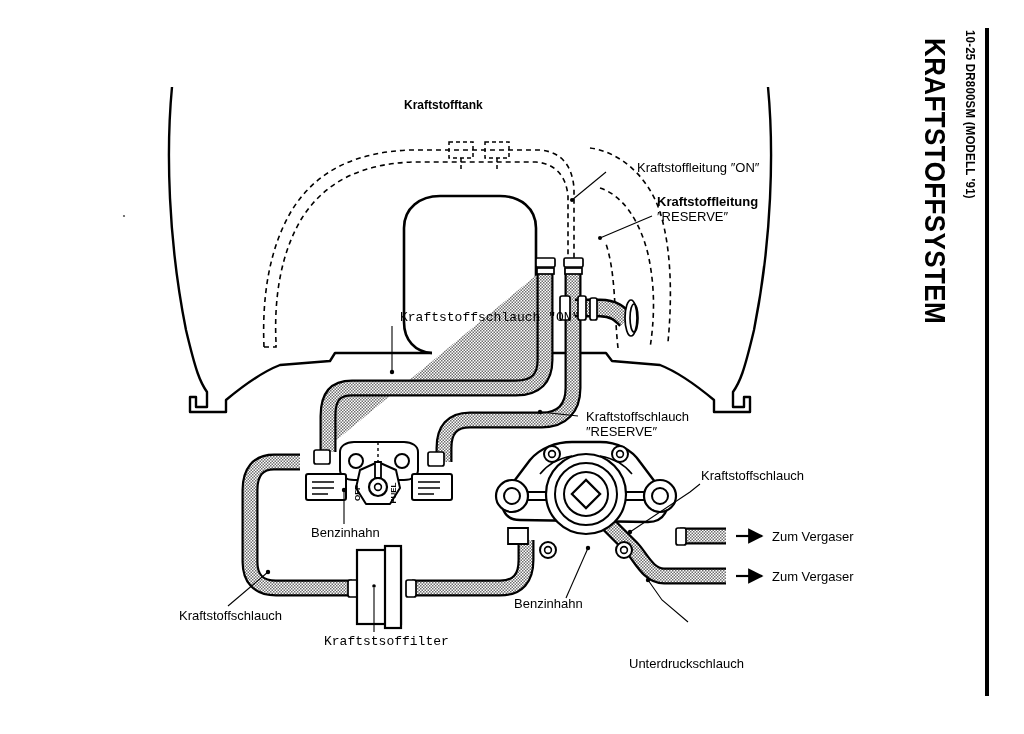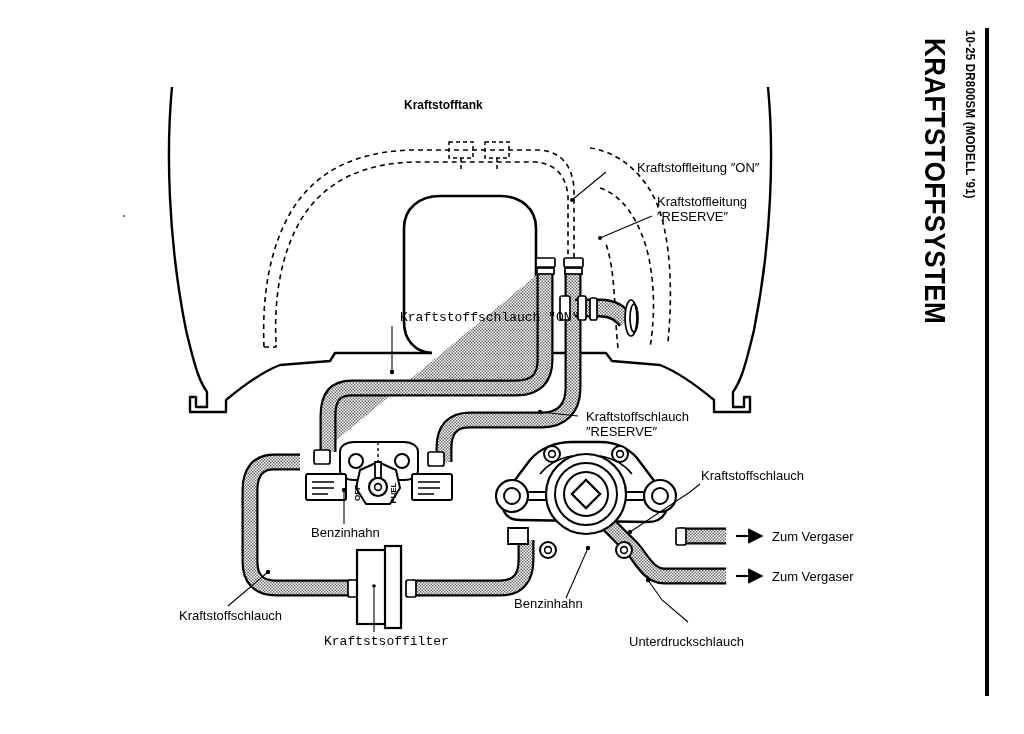--- a/index.html
+++ b/index.html
@@ -255,37 +255,37 @@
         <circle cx="630" cy="532" r="2.2" fill="#000" stroke="none"></circle>
       <path d="M566,598 L588,548"></path>          
         <circle cx="588" cy="548" r="2.2" fill="#000" stroke="none"></circle>
       <path d="M688,622 L662,600 L648,580"></path> 
         <circle cx="648" cy="580" r="2.2" fill="#000" stroke="none"></circle>
     </g>
   </svg>
 
   <div class="lbl" style="left:611px;top:160px;margin-left:26px;">Kraftstoffleitung ″ON″</div>
 
-  <div class="lbl" style="left:657px;top:194px;">Kraftstoffleitung</div>
+  <div class="lbl" style="left:657px;top:194px;font-weight:bold;">Kraftstoffleitung</div>
   <div class="lbl" style="left:657px;top:209px;">″RESERVE″</div>
 
   <div class="lbl" style="left:400px;top:310px;font-family:Liberation Mono, monospace;">Kraftstoffschlauch ″ON″</div>
 
   <div class="lbl" style="left:586px;top:409px;">Kraftstoffschlauch</div>
   <div class="lbl" style="left:586px;top:424px;">″RESERVE″</div>
 
   <div class="lbl" style="left:311px;top:525px;">Benzinhahn</div>
 
   <div class="lbl" style="left:179px;top:608px;">Kraftstoffschlauch</div>
 
   <div class="lbl" style="left:324px;top:634px;font-family:Liberation Mono, monospace;">Kraftstsoffilter</div>
 
   <div class="lbl" style="left:701px;top:468px;">Kraftstoffschlauch</div>
 
   <div class="lbl" style="left:514px;top:596px;">Benzinhahn</div>
 
-  <div class="lbl" style="left:629px;top:634px;">Unterdruckschlauch</div>
+  <div class="lbl" style="left:629px;top:656px;">Unterdruckschlauch</div>
 
   <div class="lbl" style="left:772px;top:529px;">Zum Vergaser</div>
 
   <div class="lbl" style="left:772px;top:569px;">Zum Vergaser</div>
 
 </div>
 
 </body></html>

